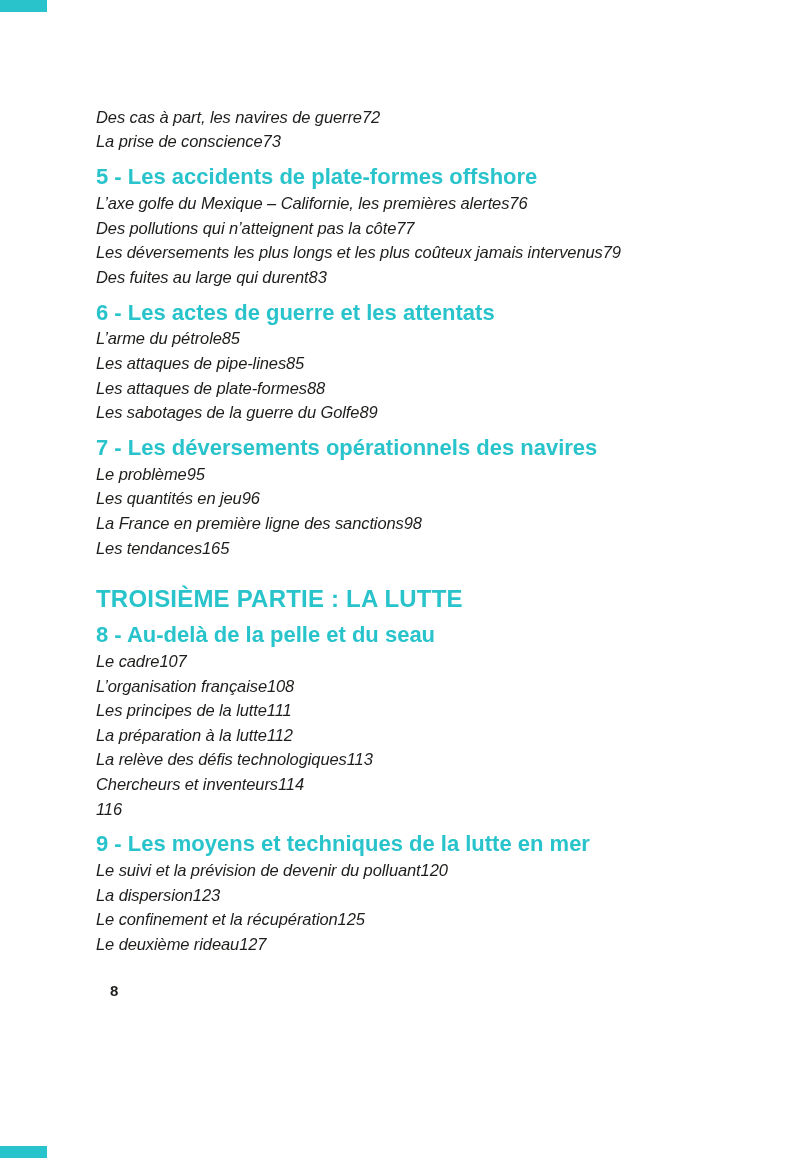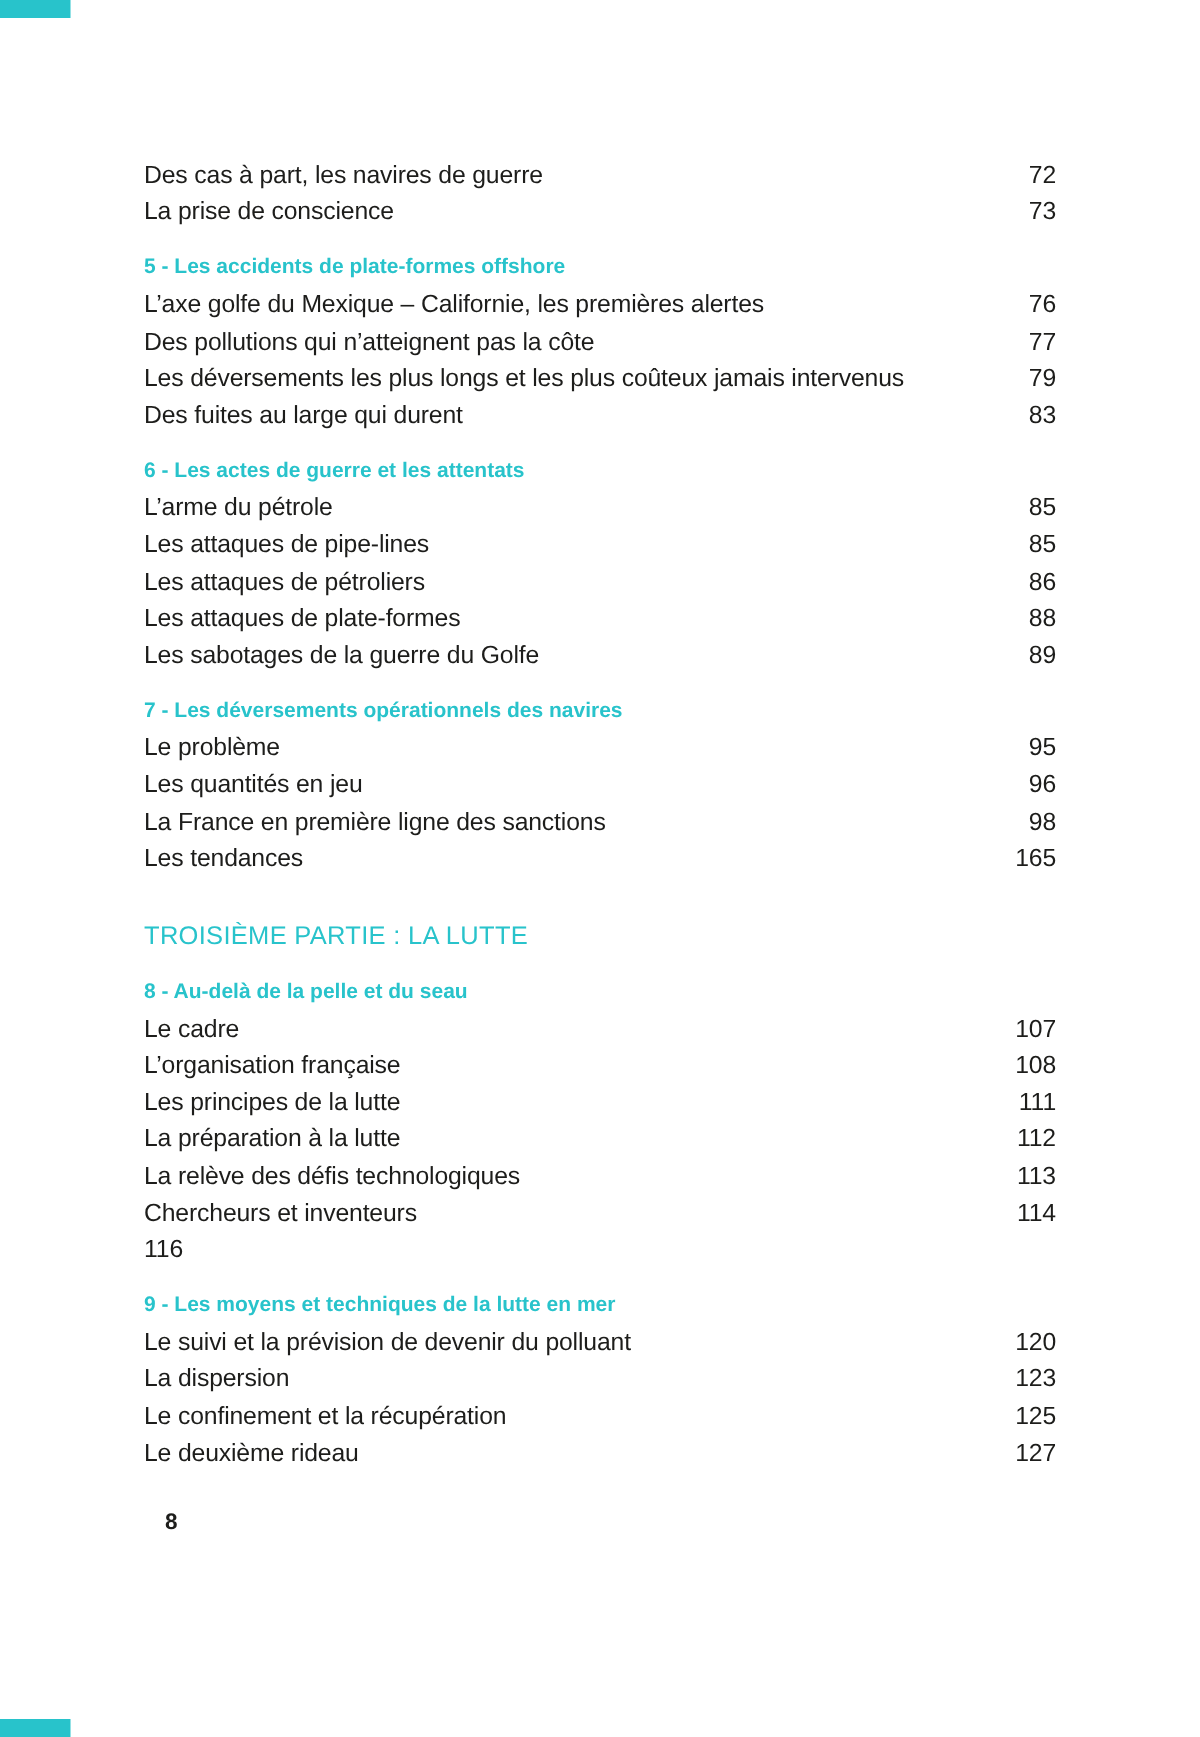--- a/index.html
+++ b/index.html
@@ -28,46 +28,46 @@
   .bleed-top{top:0;}
   .bleed-bottom{bottom:0;}
   .content{
     position:absolute;
     top:105px;
     left:96px;
     right:96px;
   }
   .toc-row{
     display:flex;
-    justify-content:space-between;
     align-items:center;
     height:24.6px;
     font-size:16.5px;
     letter-spacing:-0.1px;
+    font-style:italic;
   }
   .toc-label{white-space:nowrap;}
   .toc-page{
     font-variant-numeric:tabular-nums;
     text-align:right;
   }
   .chapter-heading{
     height:26px;
     line-height:26px;
     margin:10px 0 1px 0;
-    font-size:14px;
+    font-size:22px;
     font-weight:700;
     color:var(--accent);
     white-space:nowrap;
   }
   .part-heading{
     height:26px;
     line-height:26px;
     margin:26px 0 0 0;
-    font-size:17px;
-    font-weight:400;
+    font-size:24px;
+    font-weight:700;
     letter-spacing:0.2px;
     color:var(--accent);
     white-space:nowrap;
   }
   .footer-page-number{
     margin-top:21px;
     margin-left:14px;
     font-size:15px;
     font-weight:700;
     line-height:25px;
@@ -107,24 +107,20 @@
           <span class="toc-page">83</span>
         </div>
         <div class="chapter-heading">6 - Les actes de guerre et les attentats</div>
         <div class="toc-row">
           <span class="toc-label">L’arme du pétrole</span>
           <span class="toc-page">85</span>
         </div>
         <div class="toc-row">
           <span class="toc-label">Les attaques de pipe-lines</span>
           <span class="toc-page">85</span>
-        </div>
-        <div class="toc-row">
-          <span class="toc-label">Les attaques de pétroliers</span>
-          <span class="toc-page">86</span>
         </div>
         <div class="toc-row">
           <span class="toc-label">Les attaques de plate-formes</span>
           <span class="toc-page">88</span>
         </div>
         <div class="toc-row">
           <span class="toc-label">Les sabotages de la guerre du Golfe</span>
           <span class="toc-page">89</span>
         </div>
         <div class="chapter-heading">7 - Les déversements opérationnels des navires</div>

